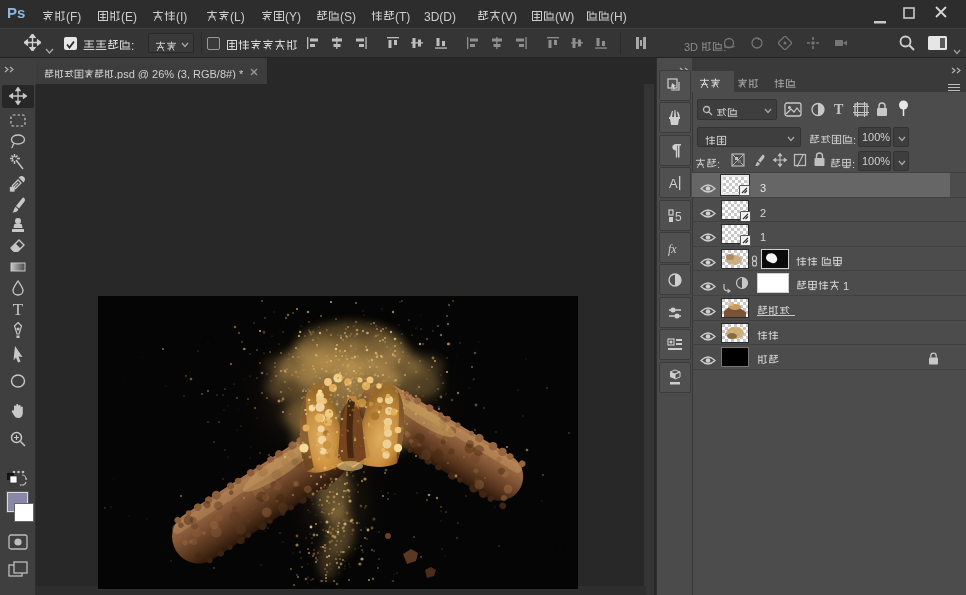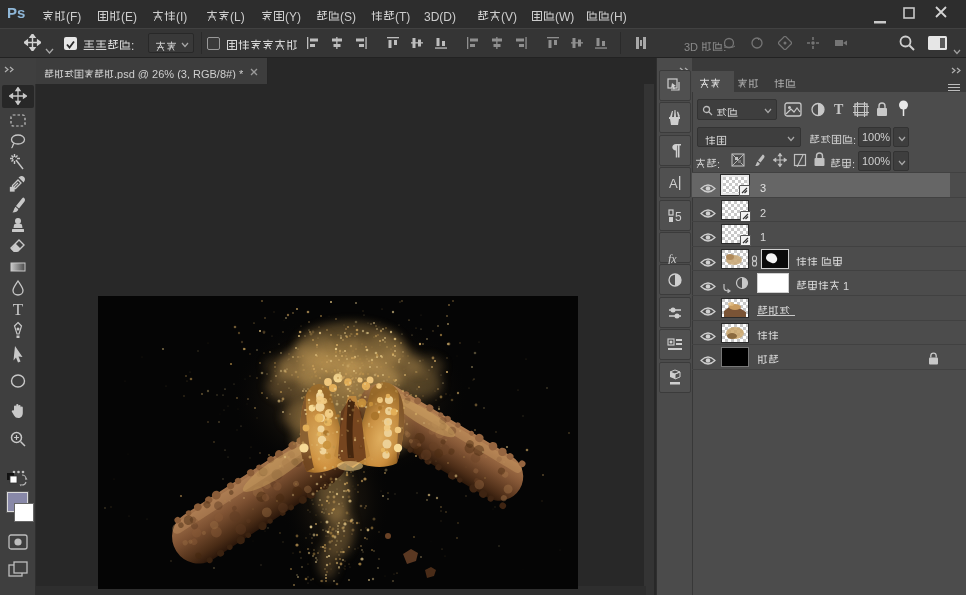--- a/index.html
+++ b/index.html
@@ -1938,21 +1938,21 @@
 <div style="position:absolute;left:659px;top:200px;width:32px;height:31px;background:#505050;border:1px solid #3b3b3b;border-radius:2px;">
     <div style="position:absolute;left:6px;top:6px"><svg width="18" height="18" viewBox="0 0 18 18">
         <g fill="#cfcfcf">
           <rect x="3" y="3" width="4" height="5" fill="none" stroke="#cfcfcf" stroke-width="1.2"></rect>
           <rect x="3" y="10" width="4" height="5"></rect>
           <text x="9" y="14" font-size="12" fill="#cfcfcf">5</text>
         </g>
       </svg></div>
   </div>
 <div style="position:absolute;left:659px;top:232px;width:32px;height:31px;background:#505050;border:1px solid #3b3b3b;border-radius:2px;">
-    <div style="position:absolute;left:6px;top:17px"><svg width="18" height="18" viewBox="0 0 18 18">
+    <div style="position:absolute;left:6px;top:7px"><svg width="18" height="18" viewBox="0 0 18 18">
         <text x="2" y="13" font-size="12" font-style="italic" font-family="Liberation Serif" fill="#cfcfcf">fx</text>
       </svg></div>
   </div>
 <div style="position:absolute;left:659px;top:264px;width:32px;height:31px;background:#505050;border:1px solid #3b3b3b;border-radius:2px;">
     <div style="position:absolute;left:6px;top:6px"><svg width="18" height="18" viewBox="0 0 18 18">
         <circle cx="9" cy="9" r="6" fill="none" stroke="#cfcfcf" stroke-width="1.3"></circle>
         <path d="M9 3 a6 6 0 0 1 0 12 z" fill="#cfcfcf"></path>
       </svg></div>
   </div>
 <div style="position:absolute;left:659px;top:297px;width:32px;height:31px;background:#505050;border:1px solid #3b3b3b;border-radius:2px;">

